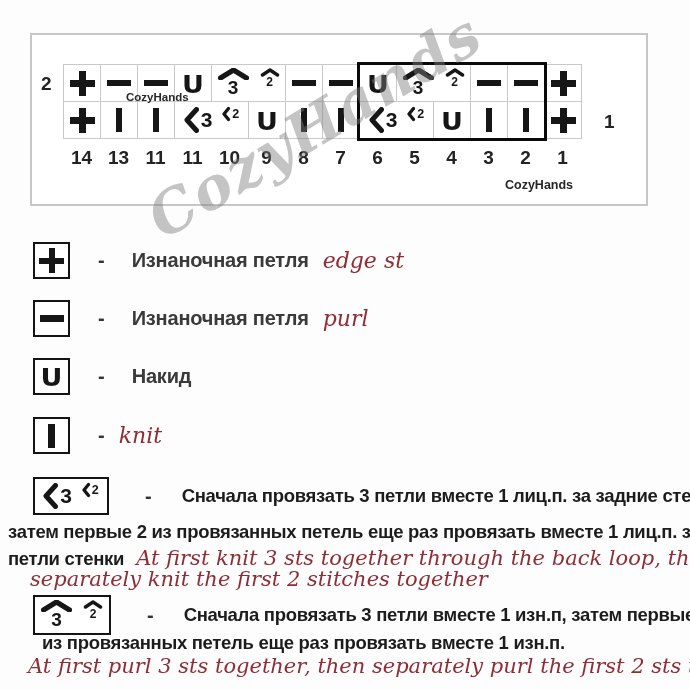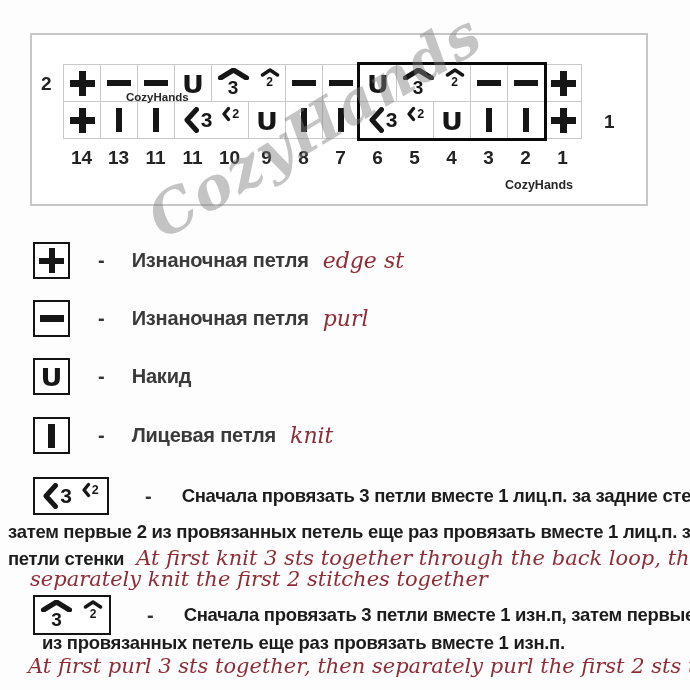--- a/index.html
+++ b/index.html
@@ -254,21 +254,20 @@
       <span class="sg sym-yo">U</span>
     </span>
   <span class="ldash">-</span>
   <span class="lru">Накид</span>
 </div>
 <div class="lrow" style="top:417px">
   <span class="lbox">
       <span class="sg sym-knit"></span>
     </span>
   <span class="ldash">-</span>
-  <span class="lru">Лицевая петля</span>
   <span class="len">knit</span>
 </div>
 
 <div class="lrow" style="top:477px">
   <span class="lbox lbox-wide">
       <span class="sg">
         <span class="kbig">
           <svg width="15" height="26" viewBox="0 0 15 26">
             <polyline points="12.5,2.5 3,13 12.5,23.5" fill="none" stroke="#161616" stroke-width="5" stroke-linecap="round" stroke-linejoin="round"></polyline>
           </svg>

